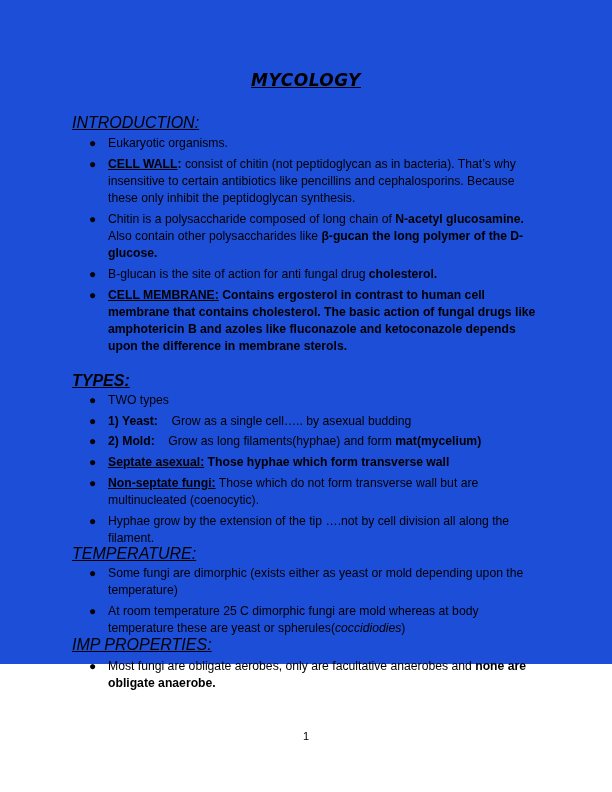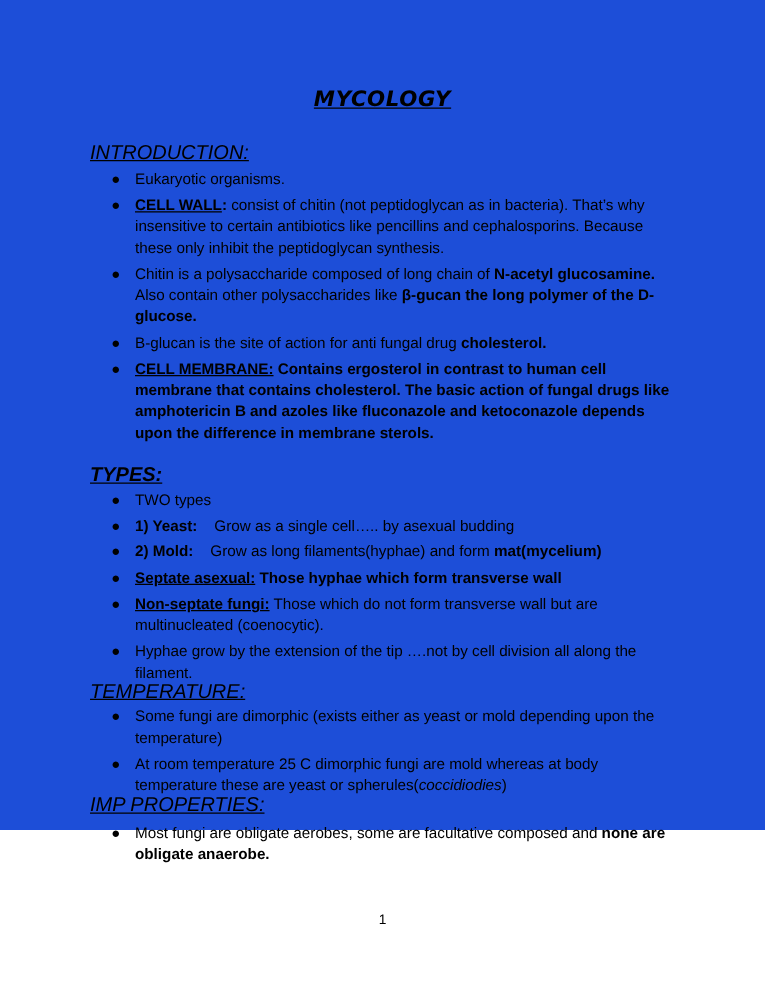--- a/index.html
+++ b/index.html
@@ -88,18 +88,18 @@
     <li>
       <span class="bullet">●</span>
       <span>At room temperature 25 C dimorphic fungi are mold whereas at body temperature these are yeast or spherules(</span><span class="i">coccidiodies</span><span>)</span>
     </li>
   </ul>
 
   <div class="heading" style="top:636px;">IMP PROPERTIES:</div>
   <ul class="blist" style="top:658px;">
     <li>
       <span class="bullet">●</span>
-      <span>Most fungi are obligate aerobes, some are facultative composed and </span><span class="b">none are obligate anaerobe.</span>
+      <span>Most fungi are obligate aerobes, only are facultative anaerobes and </span><span class="b">none are obligate anaerobe.</span>
     </li>
   </ul>
 
   <div class="pagenum">1</div>
 </div>
 
 </body></html>

